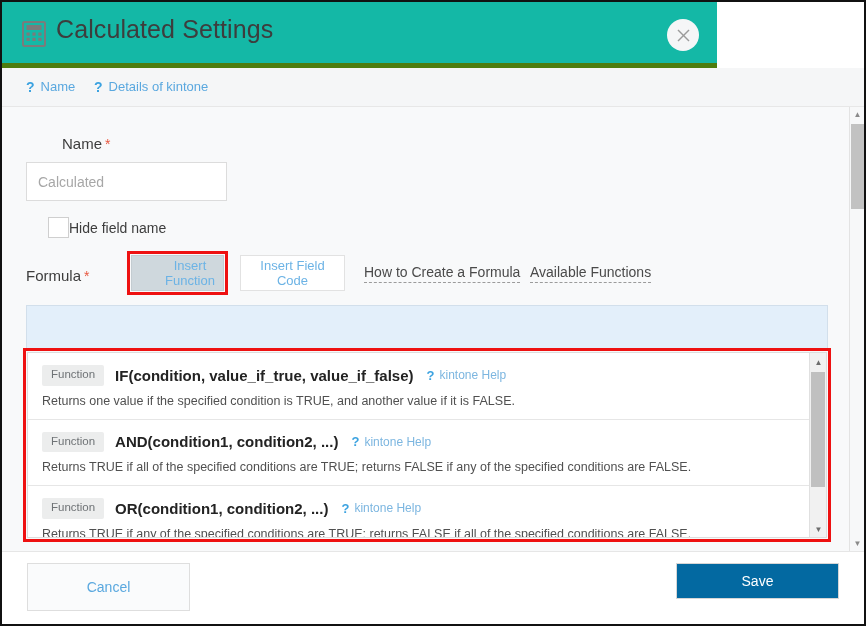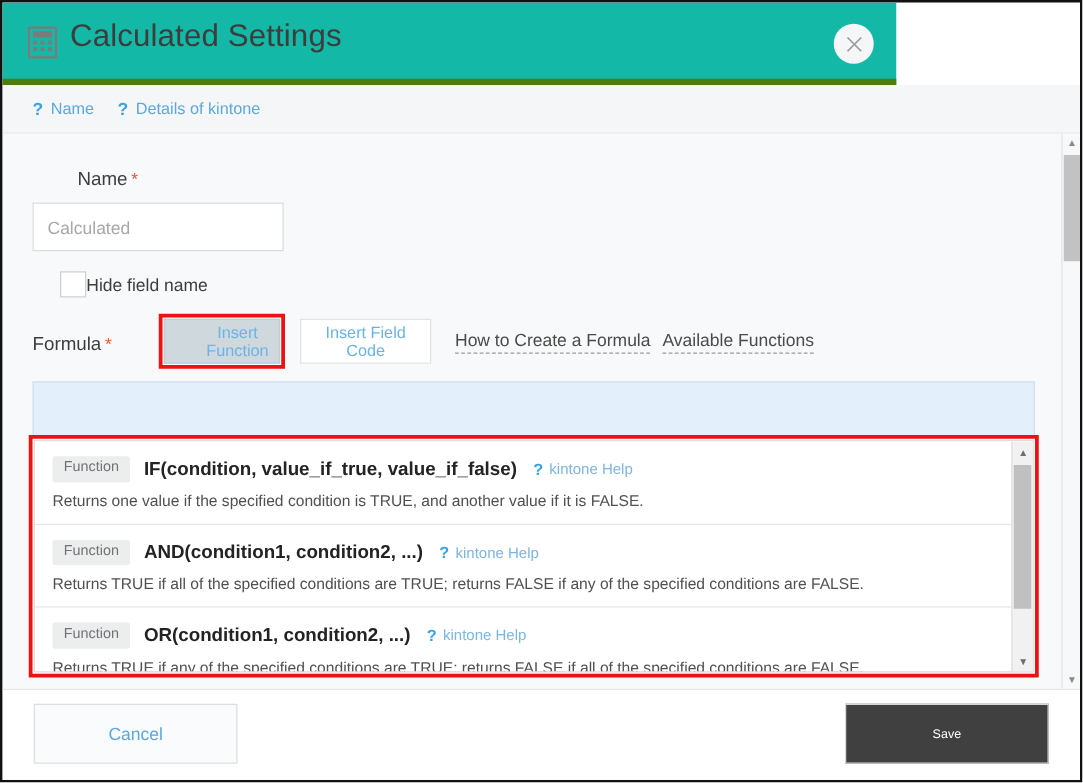--- a/index.html
+++ b/index.html
@@ -254,25 +254,25 @@
     width: 163px; height: 48px;
     background: #fafbfc;
     border: 1px solid #dedede;
     color: #5aa8df;
     font-size: 14px;
     font-family: "Liberation Sans", sans-serif;
     cursor: pointer;
   }
   .save-btn {
     position: absolute; right: 25px; top: 11px;
-    width: 163px; height: 48px;
-    background: #404040;
+    width: 163px; height: 36px;
+    background: #0369a1;
     border: 1px solid #d6d6d6;
     color: #ffffff;
-    font-size: 10px;
+    font-size: 14px;
     font-family: "Liberation Sans", sans-serif;
     cursor: pointer;
   }
 </style>
 </head>
 <body>
 
 <div id="app">
 
   <div class="dlg-header">

